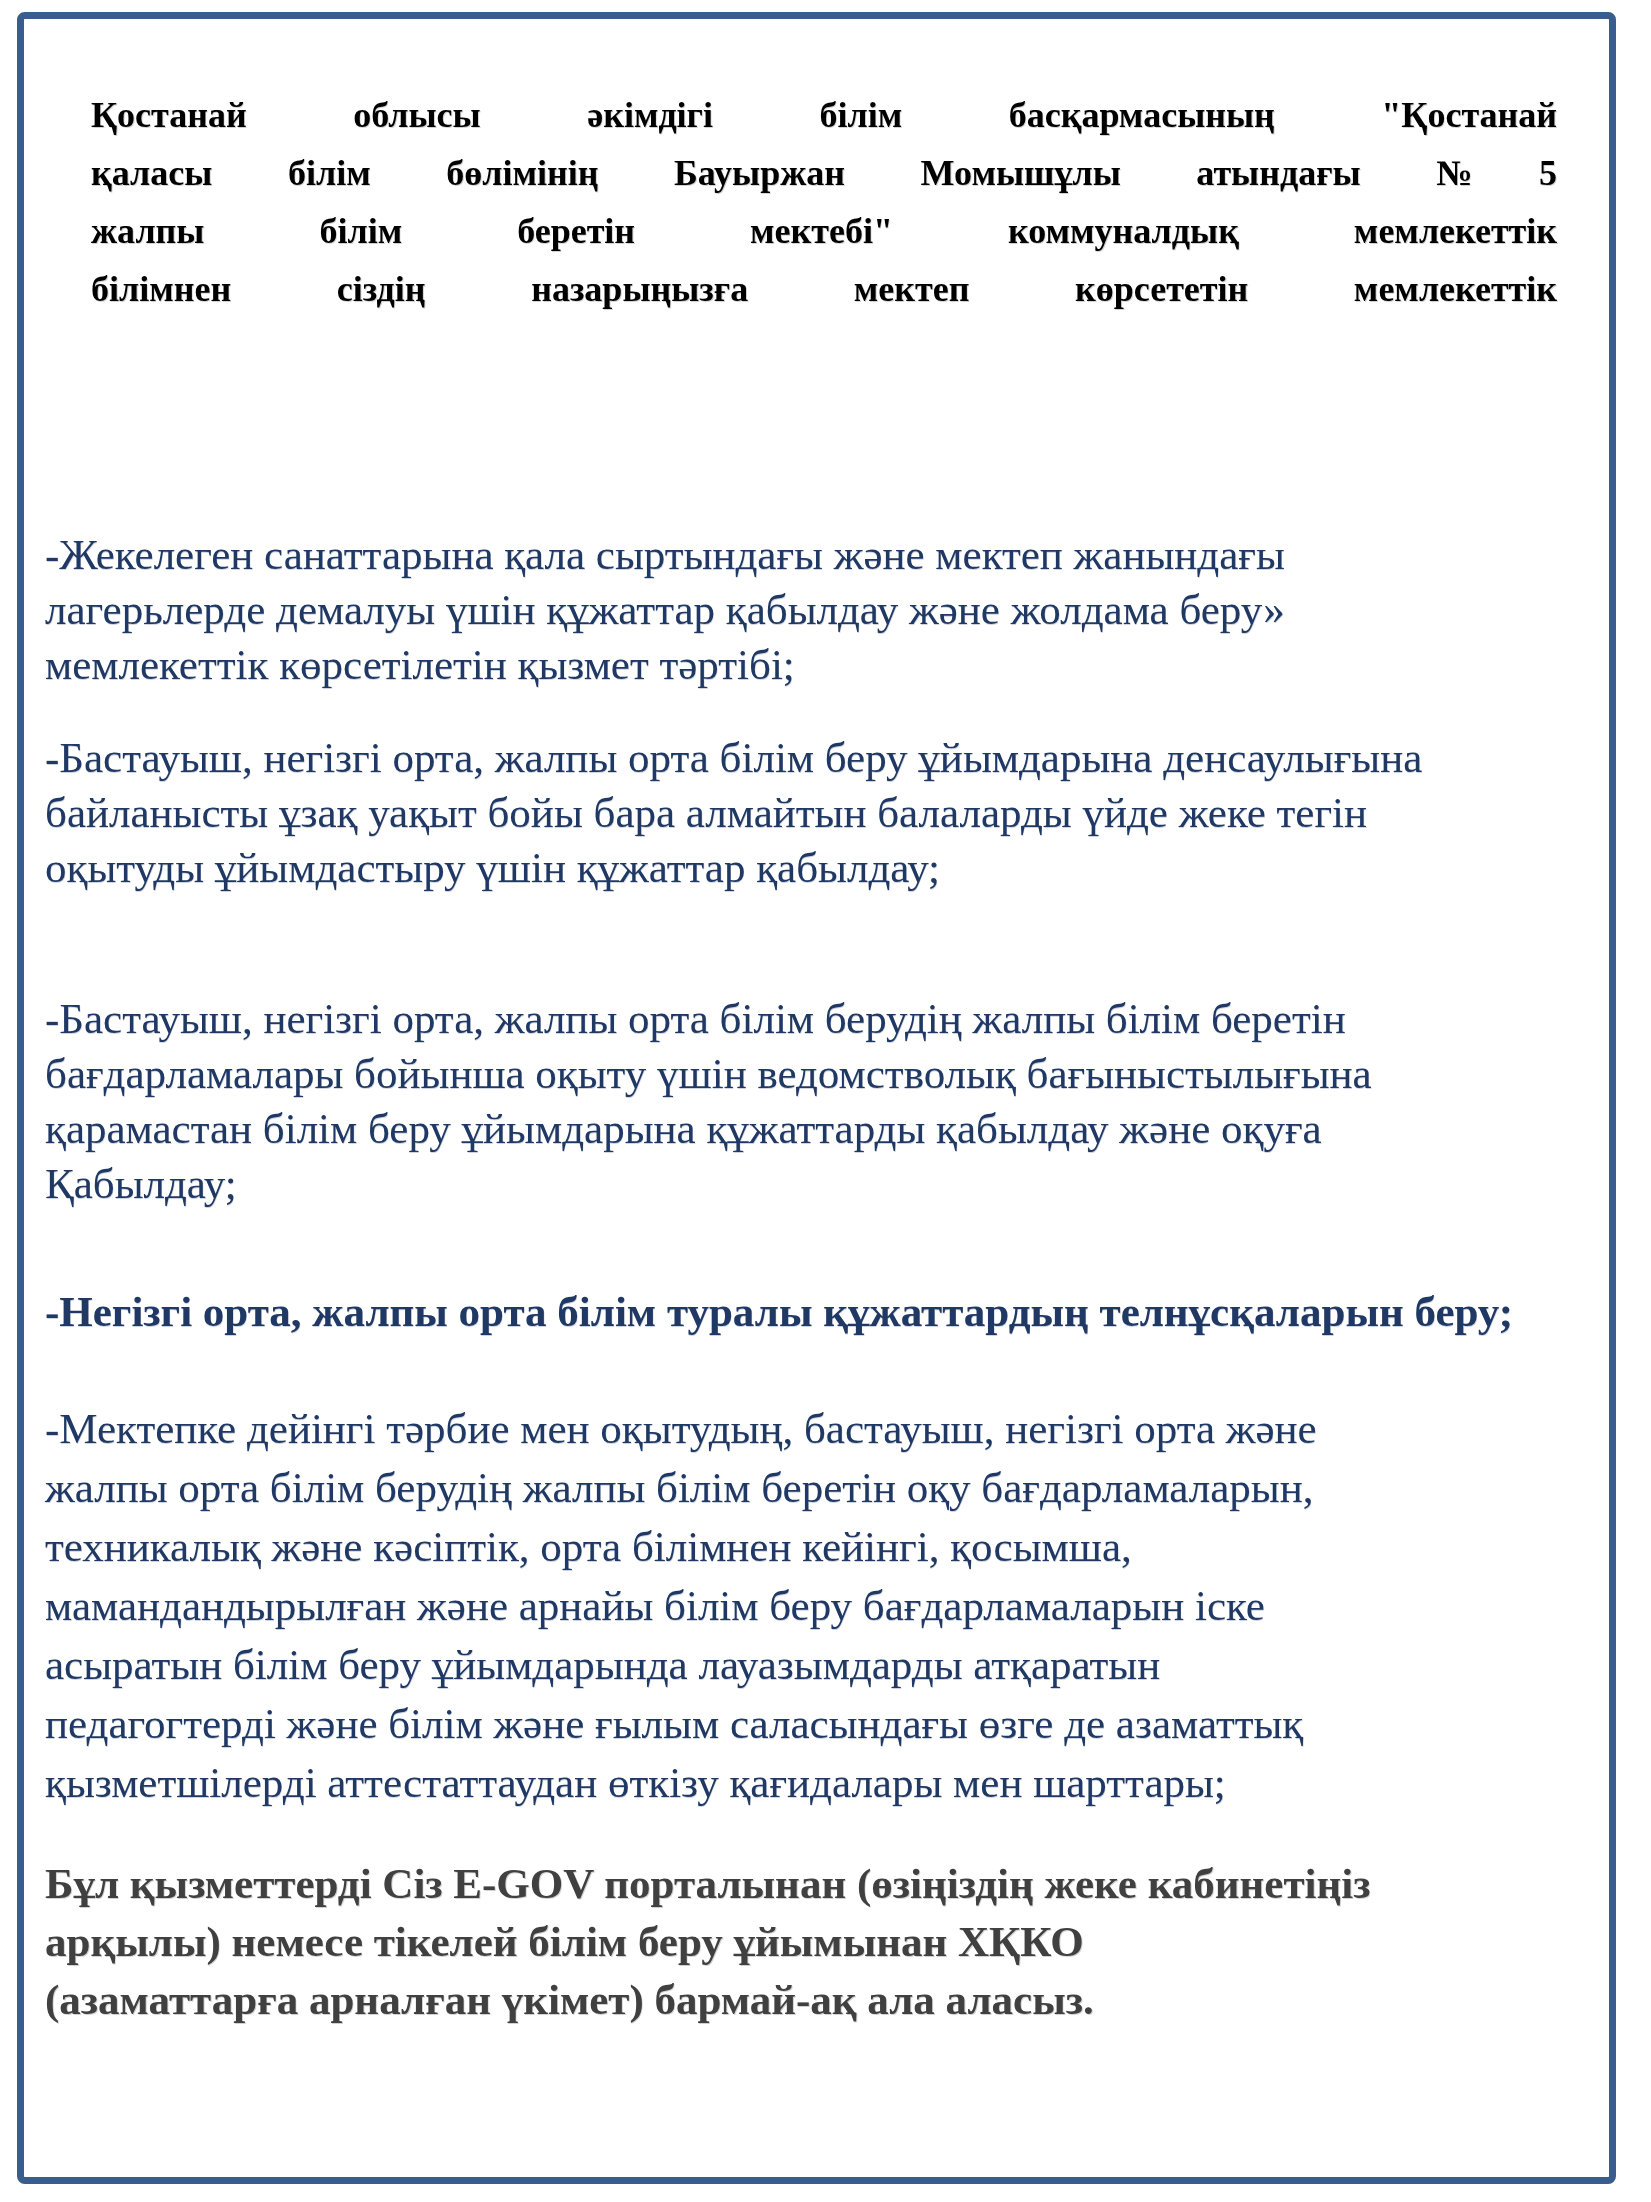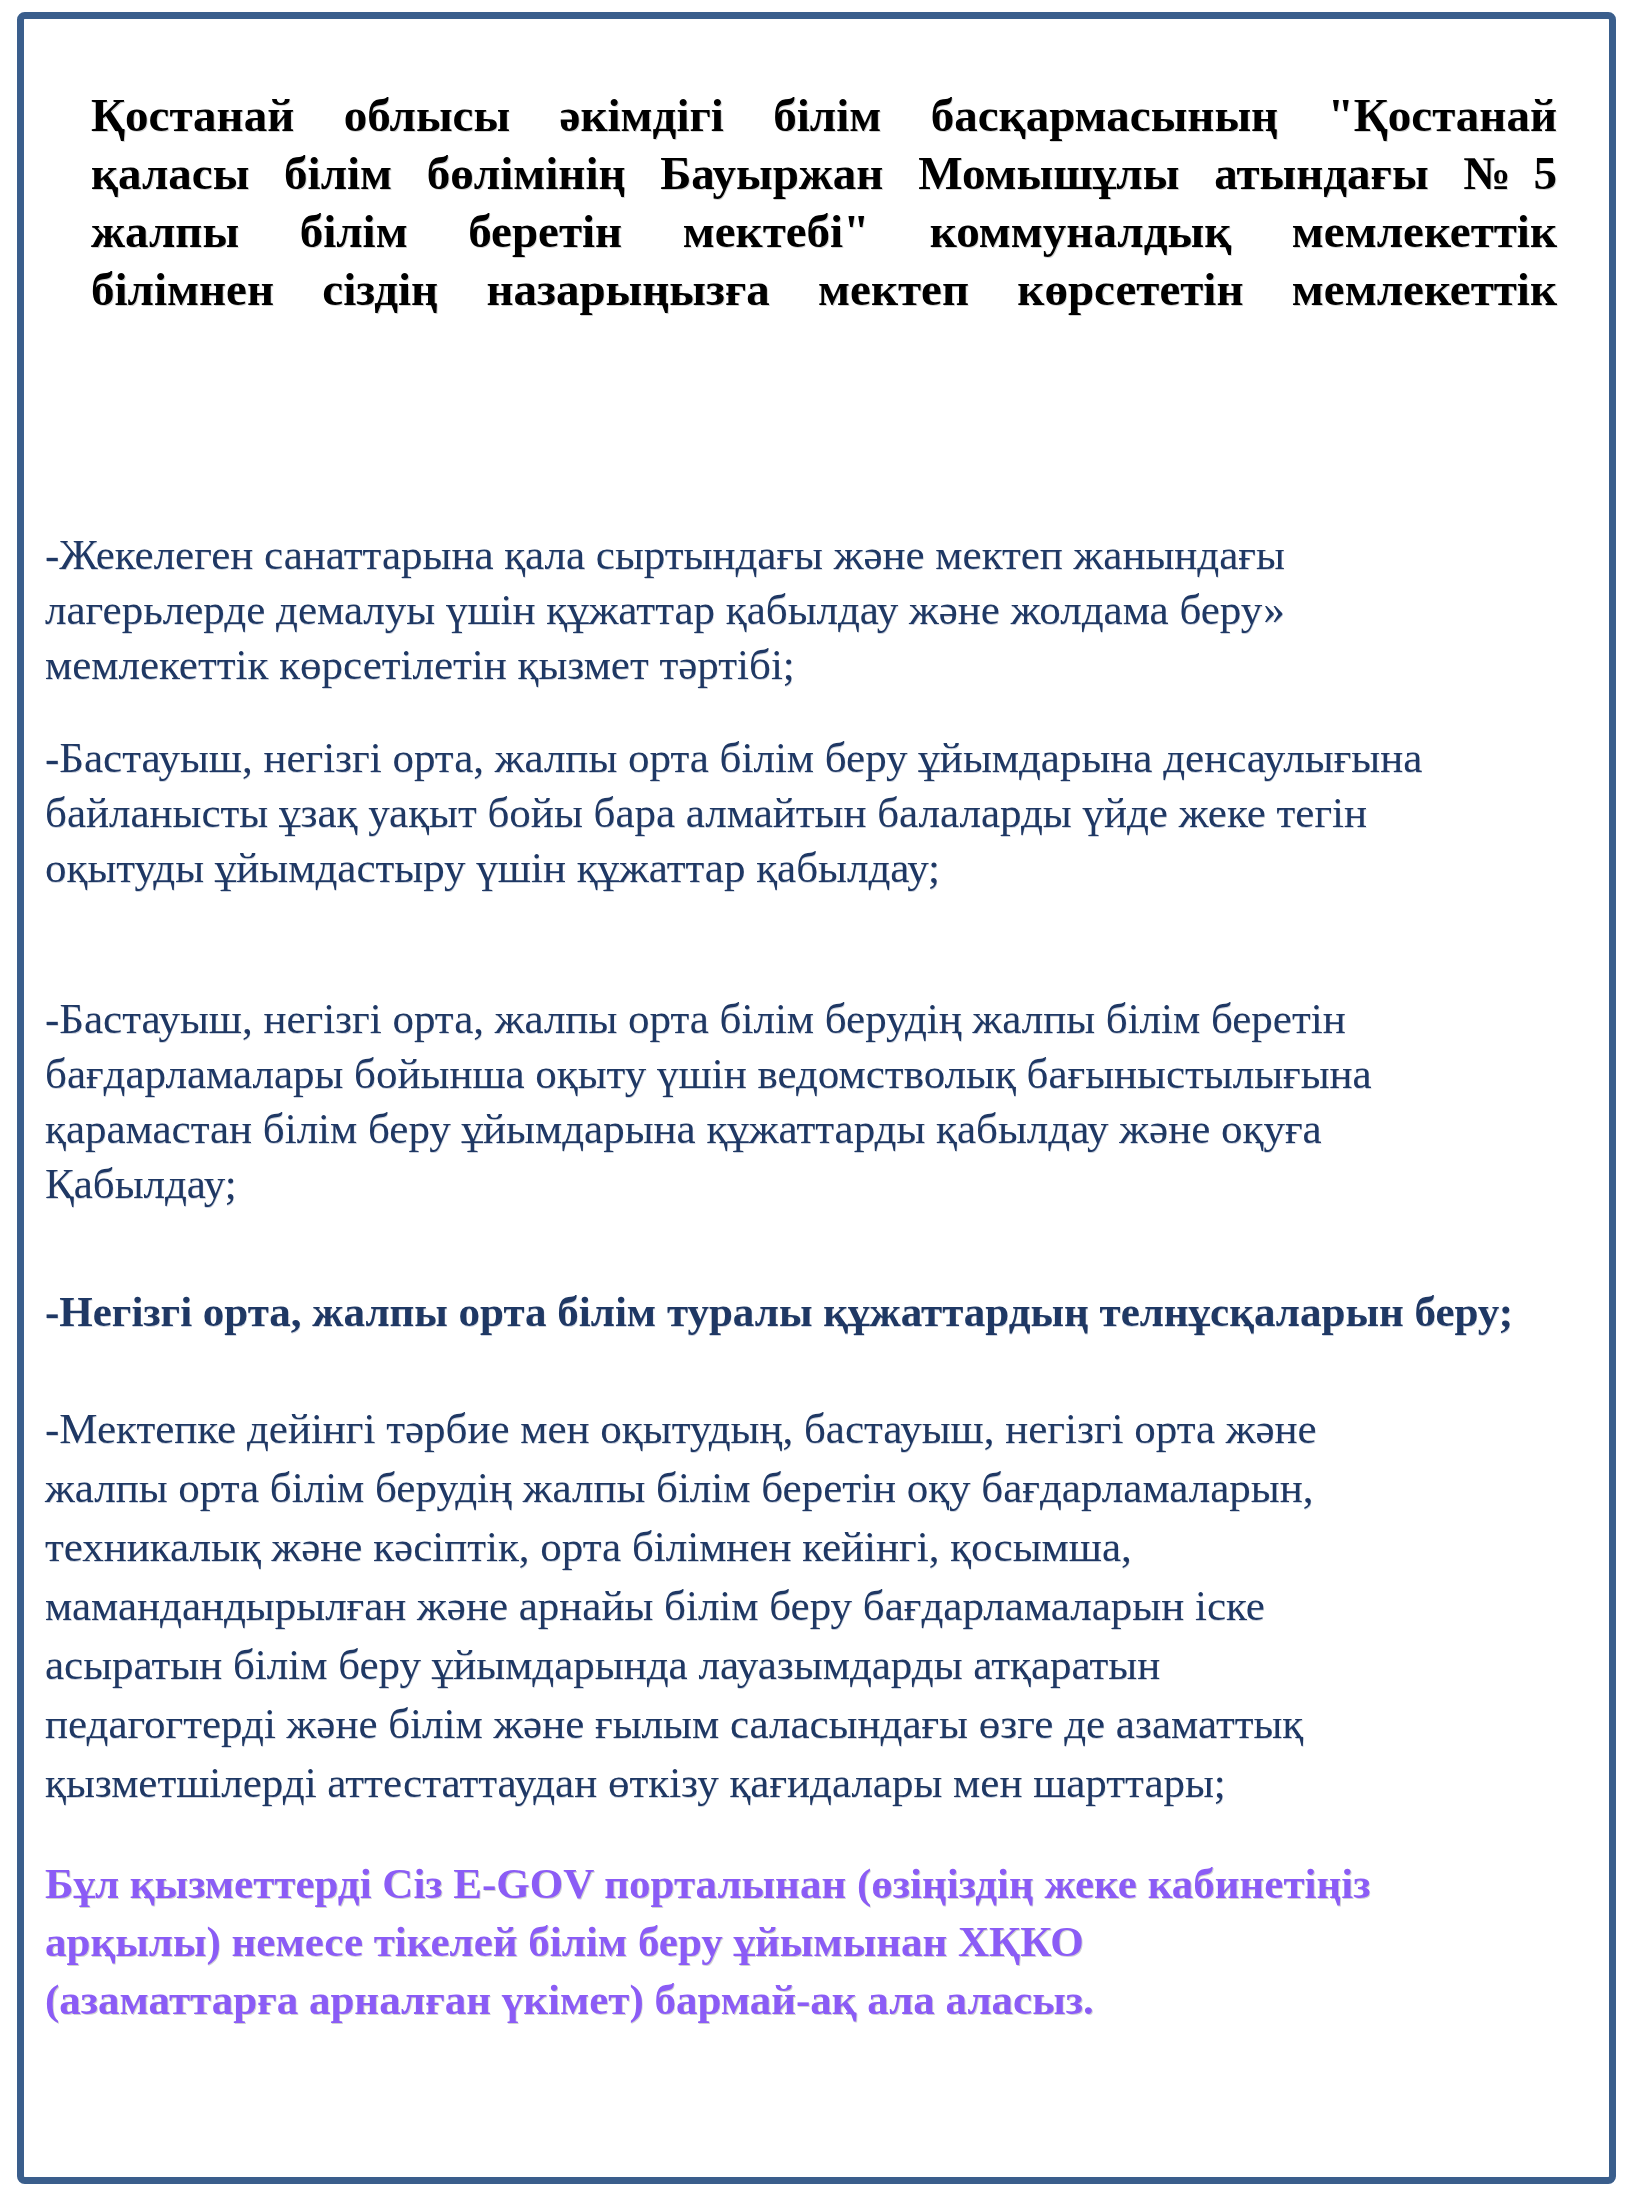--- a/index.html
+++ b/index.html
@@ -26,21 +26,21 @@
     box-sizing: border-box;
     background: #ffffff;
   }
   .title-block {
     position: absolute;
     left: 91px;
     top: 86px;
     width: 1466px;
     color: #000000;
     font-weight: bold;
-    font-size: 47px;
+    font-size: 36px;
     line-height: 58px;
     text-shadow: 0.9px 0.9px 0 rgba(0,0,0,0.18);
   }
   .title-line {
     display: block;
     text-align: justify;
     text-align-last: justify;
   }
   .title-line.last {
     text-align-last: left;
@@ -59,21 +59,21 @@
   .para.p2 { top: 527px; }
   .para.p3 { top: 730px; }
   .para.p4 { top: 991px; }
   .para.p5 { top: 1284px; font-weight: bold; }
   .para.p6 { top: 1399px; line-height: 59px; }
   .footer-para {
     position: absolute;
     left: 45px;
     top: 1855px;
     width: 1583px;
-    color: #8b5cf6;
+    color: #404040;
     font-weight: bold;
     font-size: 43px;
     line-height: 58px;
     white-space: pre-line;
     text-shadow: 0.9px 0.9px 0 rgba(0,0,0,0.18);
   }
 </style>
 </head>
 <body>
 

